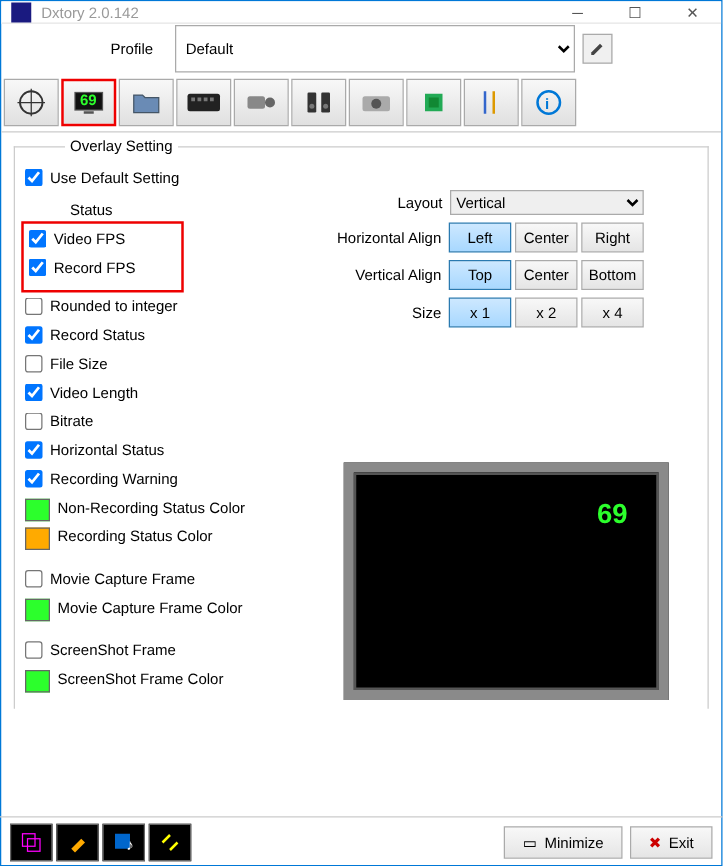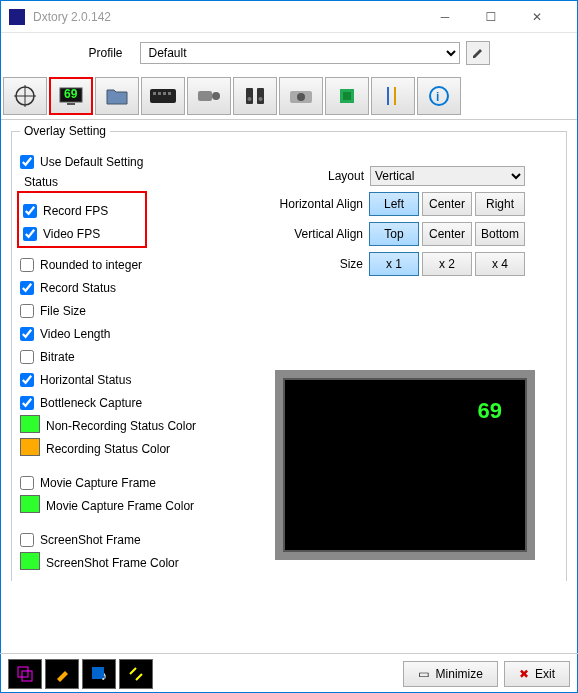--- a/index.html
+++ b/index.html
@@ -1,36 +1,36 @@
 <!DOCTYPE html>
 <html><head>
 <meta charset="utf-8">
 <style>
 * { box-sizing: border-box; margin: 0; padding: 0; font-family: "Segoe UI", Tahoma, sans-serif; font-size: 12px; }
 body { background: #fff; width: 578px; height: 693px; border: 1px solid #0078d7; overflow: hidden; }
-.titlebar { height: 32px; background: #fff; display: flex; align-items: center; padding: 0 17px 0 8px; border-bottom: 1px solid #e5e5e5; }
+.titlebar { height: 18px; background: #fff; display: flex; align-items: center; padding: 0 0 0 8px; border-bottom: 1px solid #e5e5e5; }
 .titlebar .icon { width: 16px; height: 16px; background: #1a1a80; margin-right: 8px; }
 .titlebar .title { flex: 1; color: #999; }
 .titlebar .winbtn { width: 46px; height: 30px; display: flex; align-items: center; justify-content: center; color: #555; }
 .profile-row { height: 40px; display: flex; align-items: center; justify-content: center; padding: 6px 20px; }
 .profile-row label { margin-right: 17px; }
-.profile-row select { width: 320px; height: 22px; border: 1px solid #aaa; padding: 1px 4px; background: #fff; }
+.profile-row select { width: 320px; height: 38px; border: 1px solid #aaa; padding: 1px 4px; background: #fff; }
 .profile-row select option { padding-left: 20px; }
 .profile-row .edit-btn { width: 24px; height: 24px; margin-left: 6px; border: 1px solid #aaa; background: #f0f0f0; display: flex; align-items: center; justify-content: center; }
 .toolbar { display: flex; gap: 2px; padding: 4px 2px; border-bottom: 1px solid #ccc; }
 .tool { width: 44px; height: 38px; border: 1px solid #aaa; background: linear-gradient(#f8f8f8,#e0e0e0); display: flex; align-items: center; justify-content: center; }
 .tool.active { border: 2px solid #e00; }
 .content { padding: 4px 10px 10px 10px; position: relative; }
 fieldset { border: 1px solid #ccc; padding: 8px; }
-legend { padding: 0 4px; }
+legend { padding: 0 4px; margin-left: 32px; }
 .status-group legend { padding: 0 4px; }
-.chk-row { display: flex; align-items: flex-end; margin: 3px 0; height: 20px; }
+.chk-row { display: flex; align-items: flex-start; margin: 3px 0; height: 20px; }
 .chk-row input[type=checkbox] { width: 14px; height: 14px; margin-right: 6px; }
 .color-swatch { width: 20px; height: 18px; border: 1px solid #666; margin-right: 6px; display: inline-block; }
-.right-panel { position: absolute; left: 224px; top: 40px; width: 300px; }
+.right-panel { position: absolute; left: 214px; top: 40px; width: 300px; }
 .opt-row { display: flex; align-items: center; justify-content: flex-end; margin: 6px 0; }
 .opt-row label { margin-right: 6px; }
 .opt-row select { width: 155px; height: 20px; border: 1px solid #aaa; }
 .btn-group { display: flex; gap: 3px; }
 .btn-group button { width: 50px; height: 24px; border: 1px solid #aaa; background: linear-gradient(#f8f8f8,#e5e5e5); }
 .btn-group button.sel { background: linear-gradient(#cde8ff,#a8d8ff); border: 1px solid #2a7ab0; }
 .preview { position: absolute; left: 275px; top: 370px; width: 260px; height: 190px; background: #000; border: 8px solid #8a8a8a; box-shadow: inset 0 0 0 2px #555; }
 .preview .fps { position: absolute; top: 20px; right: 25px; color: #2cff2c; font-size: 22px; font-weight: bold; font-family: Arial; }
 .footer { position: absolute; bottom: 0; left: 0; right: 0; height: 40px; border-top: 1px solid #ccc; display: flex; align-items: center; padding: 4px 8px; }
 .footer .ftool { width: 34px; height: 30px; border: 1px solid #666; background: #000; margin-right: 3px; display: flex; align-items: center; justify-content: center; }
@@ -138,26 +138,26 @@
       <input type="checkbox" checked="" style="">
       <span>Use Default Setting</span>
     </div>
 
     <fieldset class="status-group" style="border:none; padding:0;">
       <legend>Status</legend>
 
       <div style="border:2px solid #e00; padding:2px 4px; width:130px; margin:2px 0 4px -3px;">
         <div class="chk-row">
           <input type="checkbox" checked="" style="">
+          <span>Video FPS</span>
+        </div>
+        <div class="chk-row">
+          <input type="checkbox" checked="" style="">
           <span>Record FPS</span>
         </div>
-        <div class="chk-row">
-          <input type="checkbox" checked="" style="">
-          <span>Video FPS</span>
-        </div>
       </div>
 
       <div class="chk-row">
           <input type="checkbox" style="">
           <span>Rounded to integer</span>
         </div>
       <div class="chk-row">
           <input type="checkbox" checked="" style="">
           <span>Record Status</span>
         </div>
@@ -172,21 +172,21 @@
       <div class="chk-row">
           <input type="checkbox" style="">
           <span>Bitrate</span>
         </div>
       <div class="chk-row">
           <input type="checkbox" checked="" style="">
           <span>Horizontal Status</span>
         </div>
       <div class="chk-row">
           <input type="checkbox" checked="" style="">
-          <span>Bottleneck Capture</span>
+          <span>Recording Warning</span>
         </div>
 
       <div class="chk-row">
           <span class="color-swatch" style="background:#2cff2c"></span>
           <span>Non-Recording Status Color</span>
         </div>
       <div class="chk-row">
           <span class="color-swatch" style="background:#ffaa00"></span>
           <span>Recording Status Color</span>
         </div>

